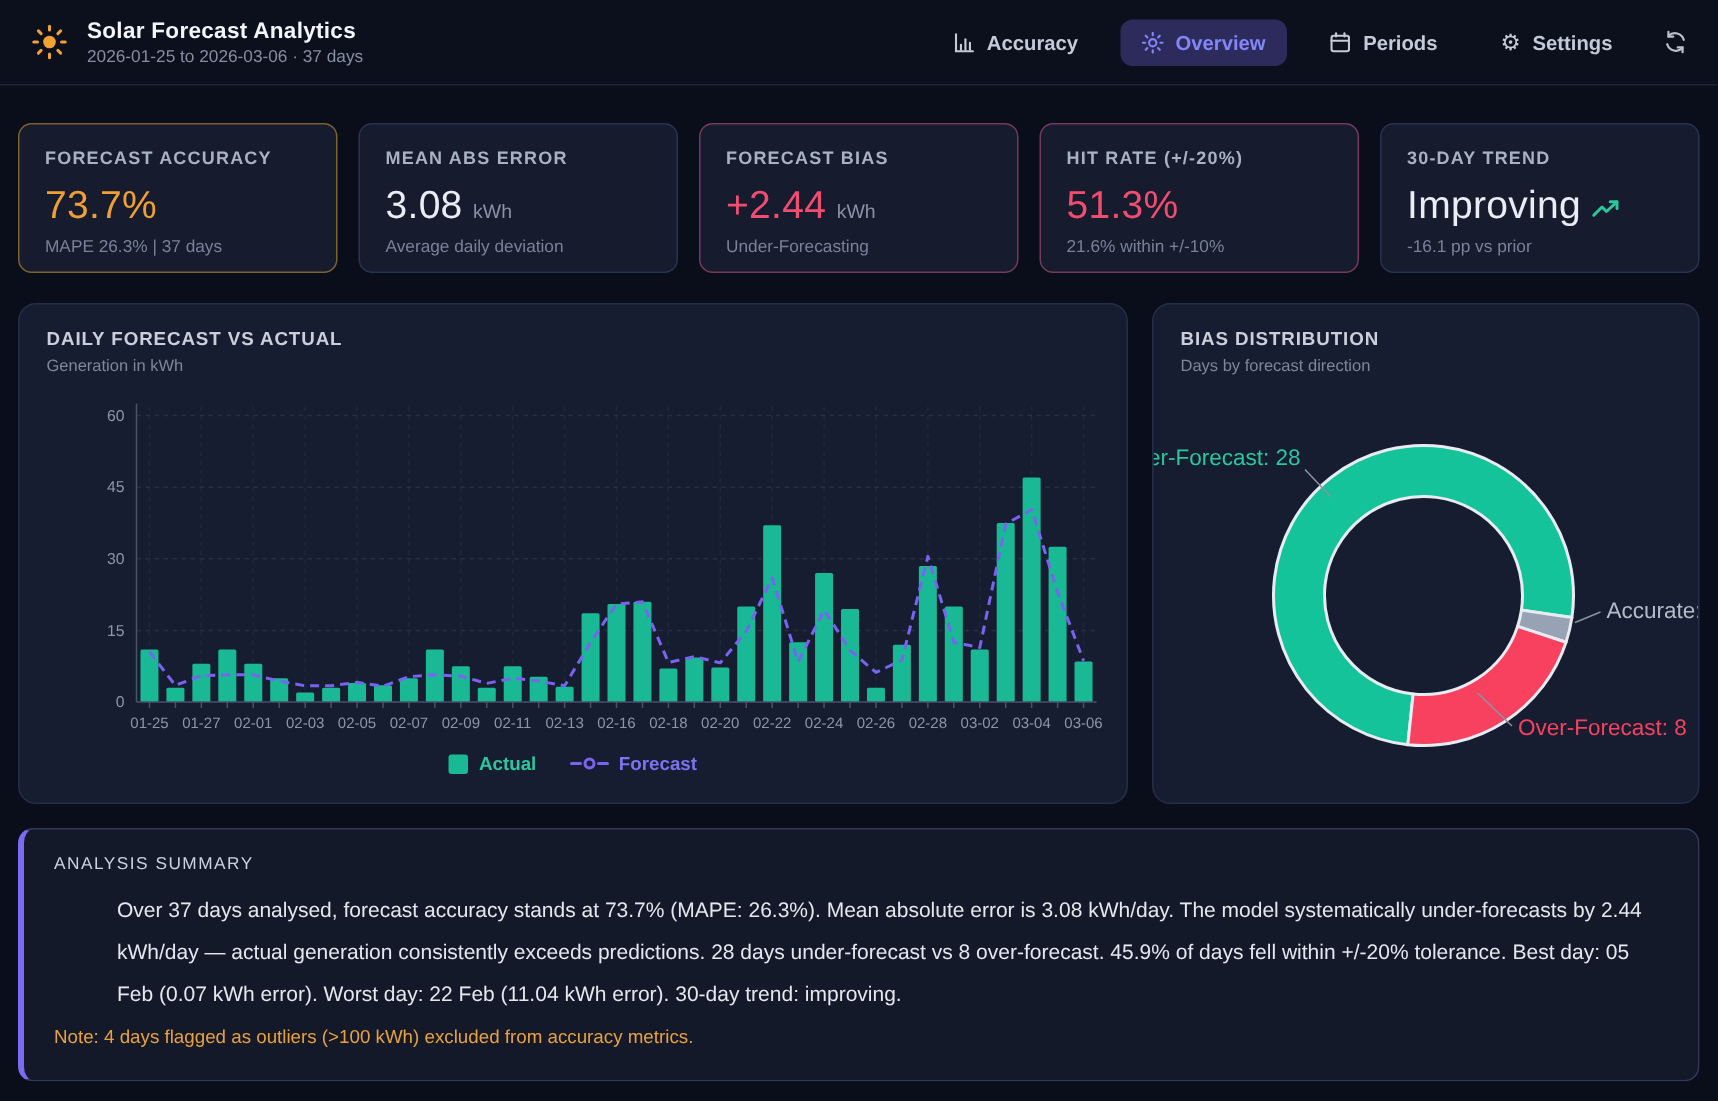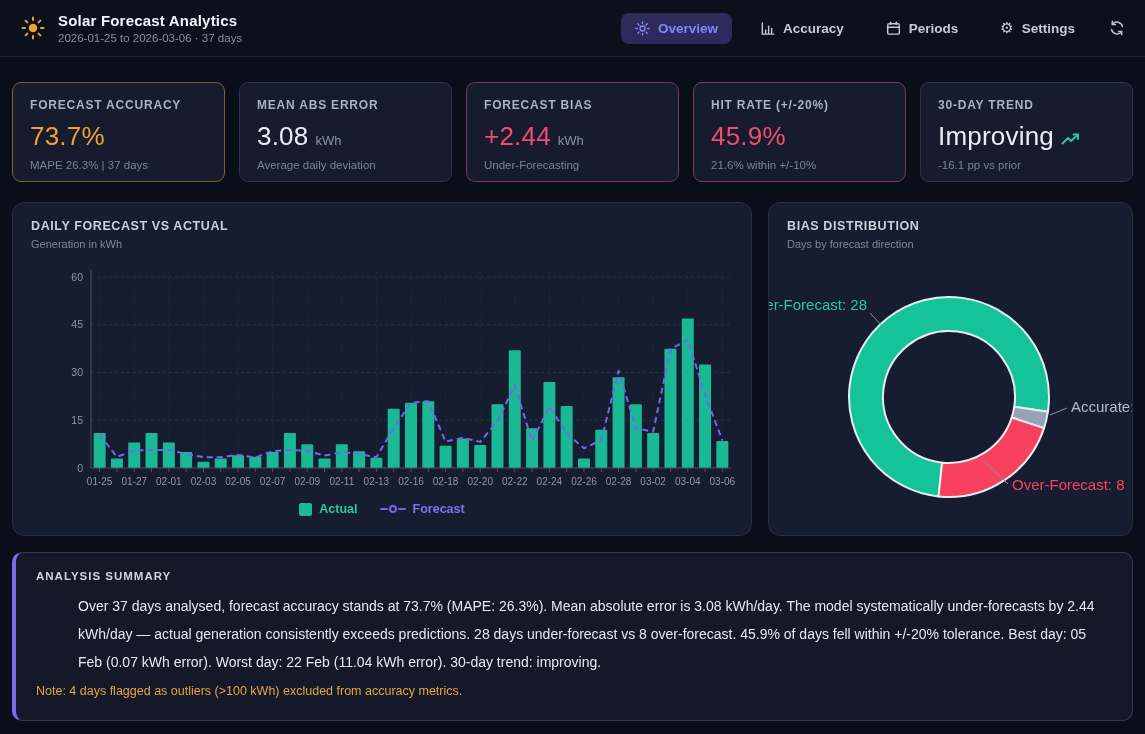--- a/index.html
+++ b/index.html
@@ -43,21 +43,21 @@
   .leg-item { display:flex; align-items:center; gap:7px; font-size:12.5px; font-weight:bold; }
   .leg-swatch { width:13px; height:13px; border-radius:2px; background:#19b995; }
   .leg-actual { color:#2bc79e; }
   .leg-forecast { color:#7d73f2; }
   #barchart { display:block; margin-top:10px; }
   .donut-svg { position:absolute; left:0; top:0; width:100%; height:100%; }
 
   
   .summary { margin-top:16px; background:#141929; border:1px solid #34395a; border-left:4px solid #7a6bf0;
              border-radius:10px; padding:17px 20px; height:169px; }
-  .summary-title { font-size:11.5px; font-weight:bold; letter-spacing:1px; color:#ccd2de; }
+  .summary-title { font-size:11.5px; font-weight:normal; letter-spacing:1px; color:#ccd2de; }
   .summary-body { font-size:14px; color:#e3e7ef; line-height:28px; margin-top:10px;margin-left:42px; }
   .summary-note { font-size:12.5px; color:#e8a23d; margin-top:8px; }
 </style>
 </head>
 <body>
 
 <div class="navbar">
   <div class="brand">
     <svg width="26" height="26" viewBox="0 0 26 26">
       <g stroke="#f0a232" stroke-width="2" stroke-linecap="round">
@@ -71,50 +71,50 @@
         <line x1="5.6" y1="20.4" x2="7.4" y2="18.6"></line>
           <line x1="18.6" y1="7.4" x2="20.4" y2="5.6"></line>
       </g>
     </svg>
     <div>
       <div class="brand-title">Solar Forecast Analytics</div>
       <div class="brand-sub">2026-01-25 to 2026-03-06 · 37 days</div>
     </div>
   </div>
   <div class="nav">
+    <div class="nav-item">
+      <svg width="15" height="15" viewBox="0 0 16 16">
+        <g stroke="currentColor" stroke-width="1.5" stroke-linecap="round" fill="none">
+          <path d="M2.5 2v12h12"></path>
+          <line x1="6" y1="13" x2="6" y2="9.5"></line>
+            <line x1="9.2" y1="13" x2="9.2" y2="5.5"></line>
+            <line x1="12.4" y1="13" x2="12.4" y2="8"></line>
+        </g>
+      </svg>
+      <span>Accuracy</span>
+    </div>
     <div class="nav-item active">
       <svg width="15" height="15" viewBox="0 0 16 16">
         <g stroke="currentColor" stroke-width="1.5" stroke-linecap="round">
           <circle cx="8" cy="8" r="2.6" fill="none"></circle>
           <line x1="8" y1="1" x2="8" y2="2.6"></line>
             <line x1="8" y1="13.4" x2="8" y2="15"></line>
           <line x1="1" y1="8" x2="2.6" y2="8"></line>
             <line x1="13.4" y1="8" x2="15" y2="8"></line>
           <line x1="3" y1="3" x2="4.2" y2="4.2"></line>
             <line x1="11.8" y1="11.8" x2="13" y2="13"></line>
           <line x1="3" y1="13" x2="4.2" y2="11.8"></line>
             <line x1="11.8" y1="4.2" x2="13" y2="3"></line>
         </g>
       </svg>
       <span>Overview</span>
     </div>
     <div class="nav-item">
       <svg width="15" height="15" viewBox="0 0 16 16">
         <g stroke="currentColor" stroke-width="1.5" stroke-linecap="round" fill="none">
-          <path d="M2.5 2v12h12"></path>
-          <line x1="6" y1="13" x2="6" y2="9.5"></line>
-            <line x1="9.2" y1="13" x2="9.2" y2="5.5"></line>
-            <line x1="12.4" y1="13" x2="12.4" y2="8"></line>
-        </g>
-      </svg>
-      <span>Accuracy</span>
-    </div>
-    <div class="nav-item">
-      <svg width="15" height="15" viewBox="0 0 16 16">
-        <g stroke="currentColor" stroke-width="1.5" stroke-linecap="round" fill="none">
           <rect x="1.8" y="3" width="12.4" height="11" rx="1.6"></rect>
           <line x1="1.8" y1="6.6" x2="14.2" y2="6.6"></line>
           <line x1="5" y1="1.2" x2="5" y2="3.6"></line>
             <line x1="11" y1="1.2" x2="11" y2="3.6"></line>
         </g>
       </svg>
       <span>Periods</span>
     </div>
     <div class="nav-item">
       <span class="uicon">⚙</span>
@@ -156,21 +156,21 @@
       <div class="kpi-label">FORECAST BIAS</div>
       <div class="kpi-value-row">
           <span class="kpi-value" style="color: rgb(241, 77, 113);">+2.44</span>
           <span class="kpi-unit">kWh</span>
         </div>
       <div class="kpi-sub">Under-Forecasting</div>
     </div>
     <div class="kpi" style="border-color: rgb(119, 57, 92);">
       <div class="kpi-label">HIT RATE (+/-20%)</div>
       <div class="kpi-value-row">
-          <span class="kpi-value" style="color: rgb(241, 77, 113);">45.9%</span>
+          <span class="kpi-value" style="color: rgb(241, 77, 113);">51.3%</span>
           <span class="kpi-unit"></span>
         </div>
       <div class="kpi-sub">21.6% within +/-10%</div>
     </div>
     <div class="kpi" style="border-color: rgb(42, 50, 82);">
       <div class="kpi-label">30-DAY TREND</div>
       <div class="kpi-value-row">
         <span class="kpi-value" style="color: rgb(233, 237, 245);">Improving</span>
         <svg class="trend-ico" width="20" height="14" viewBox="0 0 20 14">
           <g stroke="#2bc79e" stroke-width="2" fill="none" stroke-linecap="round" stroke-linejoin="round">

